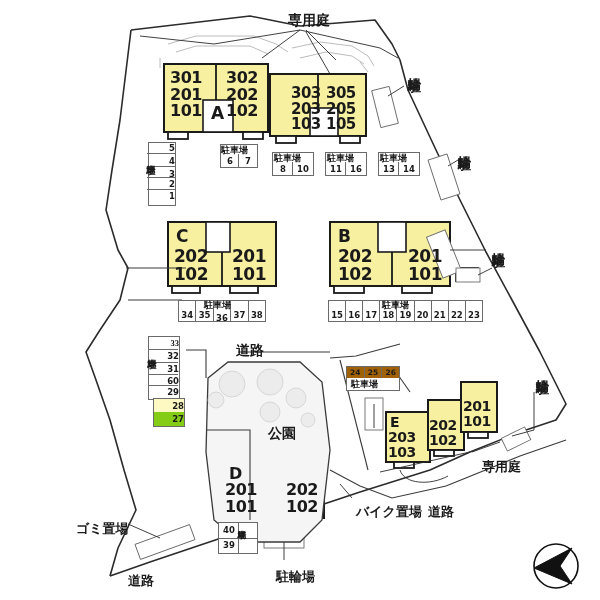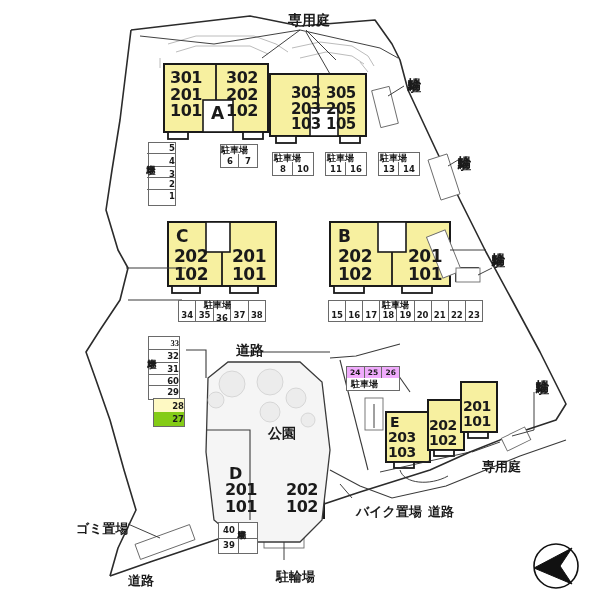--- a/index.html
+++ b/index.html
@@ -297,21 +297,21 @@
 
   <div style="position:absolute;left:178px;top:300px;width:86px;height:20px;border:1px solid #6a6a6a;background:#fff;display:flex;">
     <div class="pnum" style="position:relative;flex:1;border-right:1px solid #6a6a6a;padding-top:9px;">34</div>
     <div class="pnum" style="position:relative;flex:1;border-right:1px solid #6a6a6a;padding-top:9px;">35</div>
     <div class="pnum" style="position:relative;flex:1;border-right:1px solid #6a6a6a;padding-top:12px;">36</div>
     <div class="pnum" style="position:relative;flex:1;border-right:1px solid #6a6a6a;padding-top:9px;">37</div>
     <div class="pnum" style="position:relative;flex:1;padding-top:9px;">38</div>
   </div>
   <div class="jp plabel" style="left:204px;top:299px;font-size:9px;">駐車場</div>
 
-  <div style="position:absolute;left:346px;top:366px;width:52px;height:12px;border:1px solid #6a6a6a;background:#f0abfc;display:flex;">
+  <div style="position:absolute;left:346px;top:366px;width:52px;height:12px;border:1px solid #6a6a6a;background:#a16207;display:flex;">
     <div class="pnum" style="position:relative;flex:1;border-right:1px solid #6a6a6a;padding-top:1px;font-size:7.5px;">24</div>
     <div class="pnum" style="position:relative;flex:1;border-right:1px solid #6a6a6a;padding-top:1px;font-size:7.5px;">25</div>
     <div class="pnum" style="position:relative;flex:1;padding-top:1px;font-size:7.5px;">26</div>
   </div>
   <div style="position:absolute;left:346px;top:378px;width:52px;height:12px;border:1px solid #6a6a6a;border-top:none;background:#fff;">
     <div class="jp plabel" style="left:4px;top:0px;font-size:9px;">駐車場</div>
   </div>
 
   <div style="position:absolute;left:148px;top:336px;width:30px;height:62px;border:1px solid #6a6a6a;background:#fff;">
     <div class="pnum" style="left:0;top:1px;width:30px;text-align:right;padding-right:4px;font-family:Liberation Serif, serif;">33</div>

